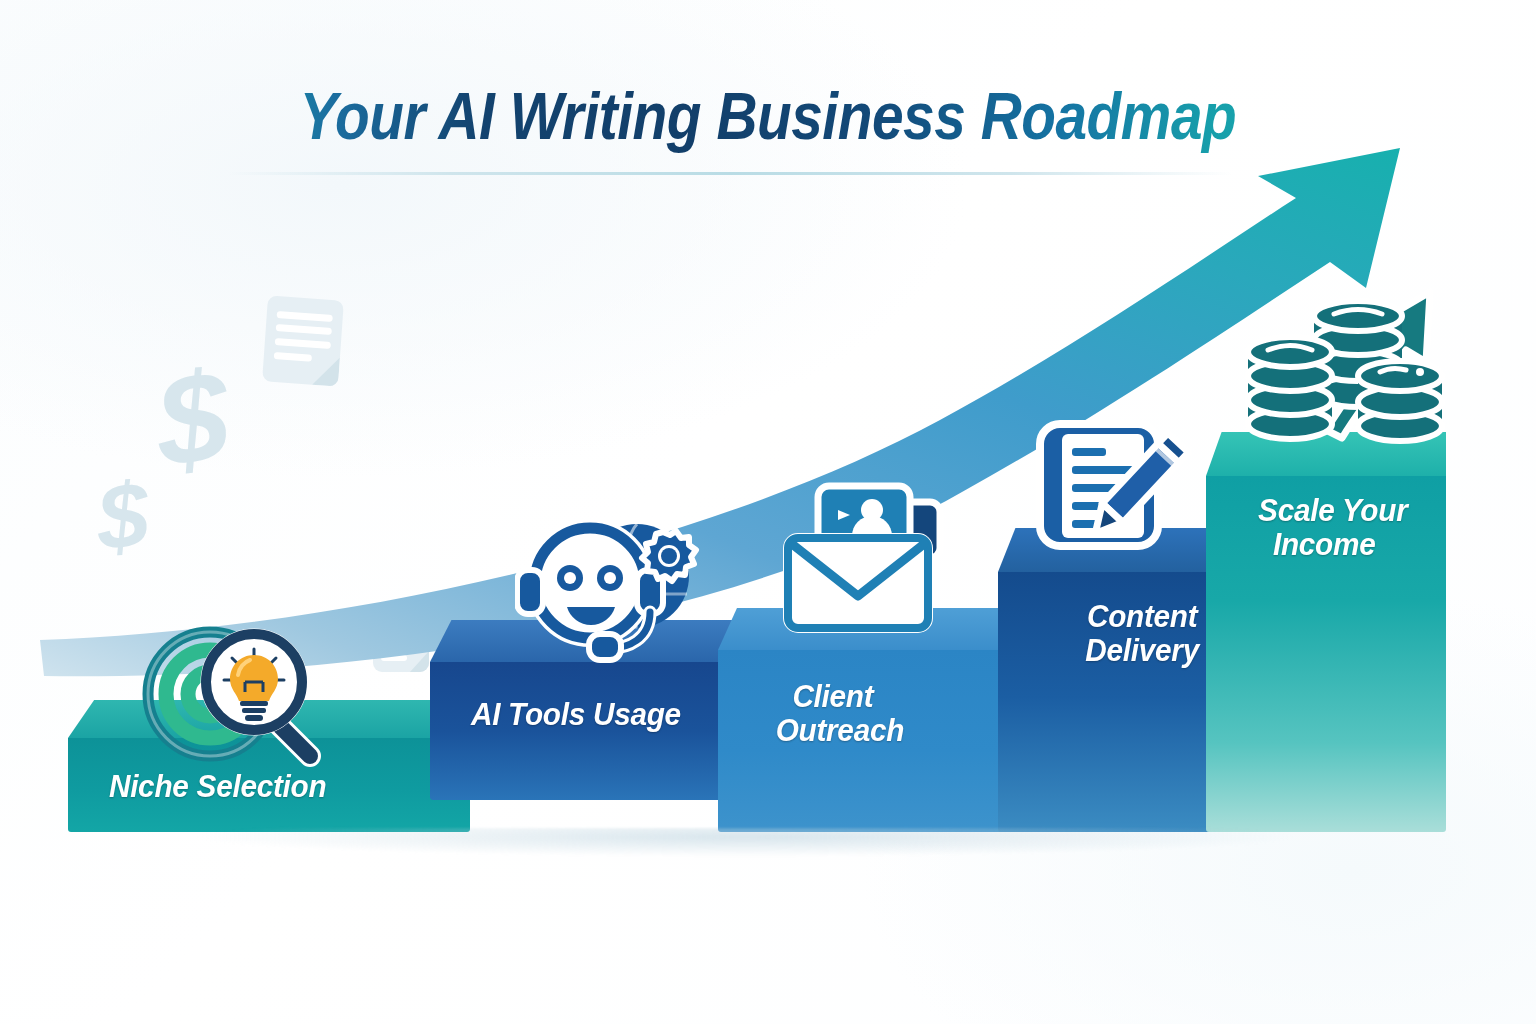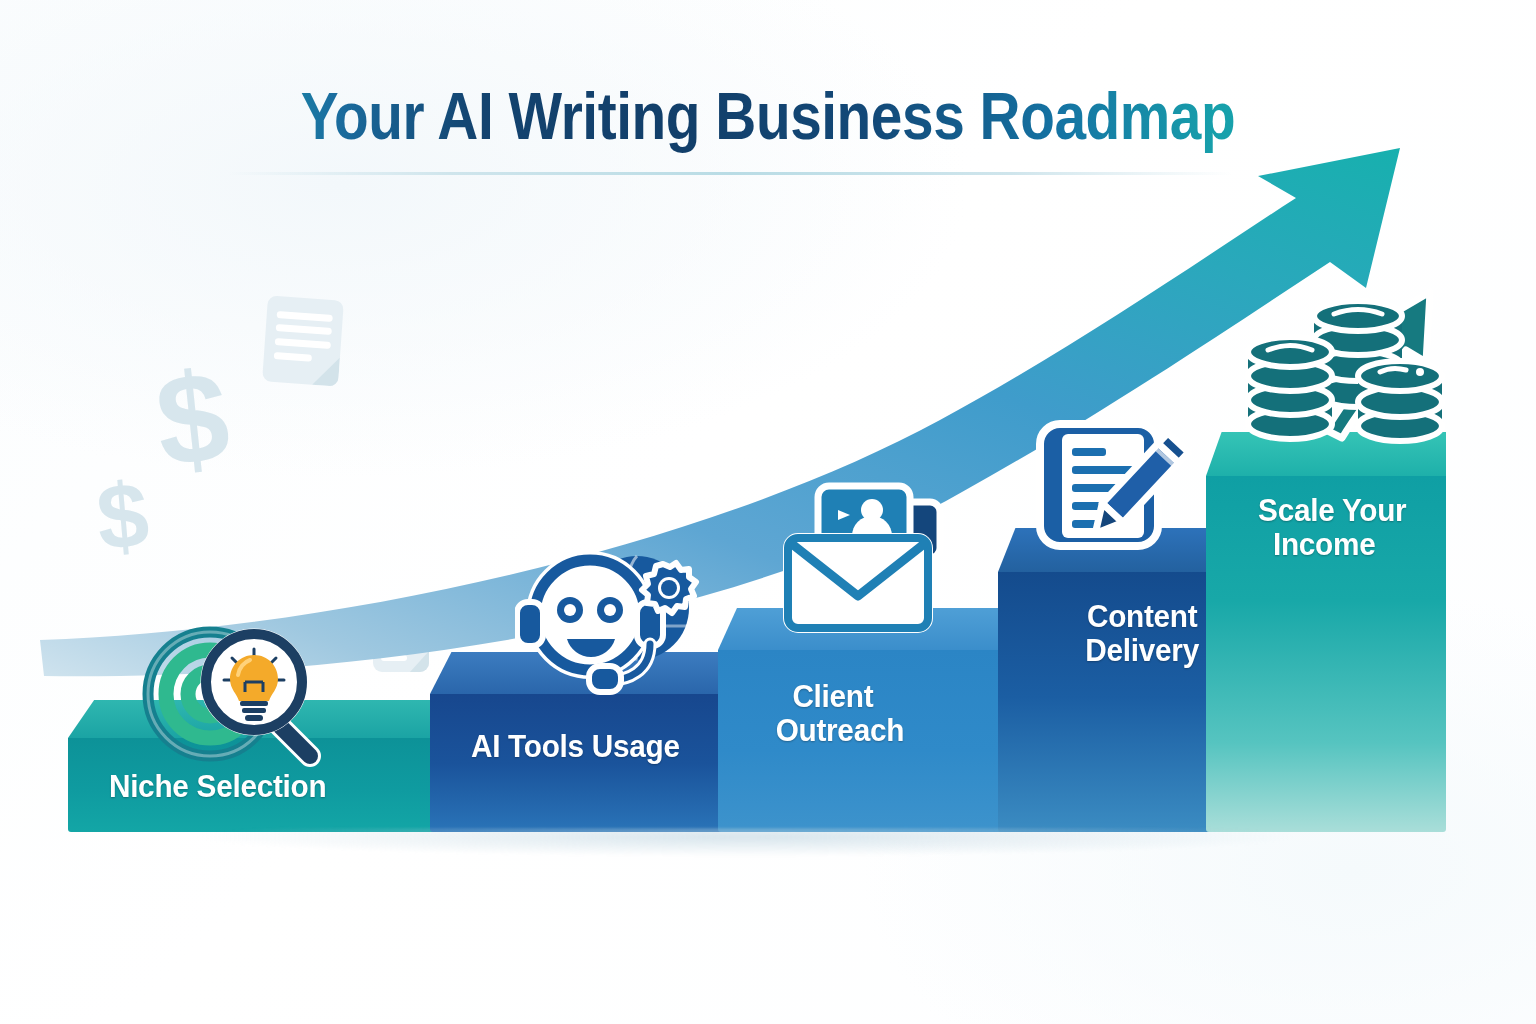--- a/index.html
+++ b/index.html
@@ -7,20 +7,21 @@
     width:1536px;height:1024px;overflow:hidden;
     font-family:"Liberation Sans", sans-serif;
     background:#ffffff;
   }
   #stage{
     position:relative;width:1536px;height:1024px;
     background:
       radial-gradient(ellipse 900px 420px at 22% 18%, #f3f8fb 0%, rgba(255,255,255,0) 70%),
       radial-gradient(ellipse 700px 400px at 88% 85%, #f5fafc 0%, rgba(255,255,255,0) 70%),
       linear-gradient(135deg,#fbfdfe 0%,#ffffff 45%,#fdfeff 100%);
+    font-style: italic;
   }
 
   
   #title{
     position:absolute;left:0;top:78px;width:1536px;text-align:center;
     font-size:66px;font-weight:bold;letter-spacing:-0.5px;
     font-family:"Liberation Sans", sans-serif;
     white-space:nowrap;
     background:linear-gradient(90deg,
       #17a5ad 0%, #16a3ac 7%,
@@ -172,21 +173,21 @@
           <path d="M122,33 C136,33 146,44 146,57 C146,67 139,72 137,79 L107,79 C105,72 98,67 98,57 C98,44 108,33 122,33 Z" fill="#f4aa2a"></path>
           <path d="M118,38 C112,40 107,46 106,53" stroke="#ffd27a" stroke-width="4" fill="none" stroke-linecap="round"></path>
           <rect x="108" y="79" width="28" height="5" rx="2" fill="#1c3f63"></rect>
           <rect x="110" y="86" width="24" height="5" rx="2" fill="#1c3f63"></rect>
           <rect x="113" y="93" width="18" height="6" rx="3" fill="#1c3f63"></rect>
           <path d="M113,70 L113,60 M131,70 L131,60 M113,60 L131,60" stroke="#1c3f63" stroke-width="3" fill="none"></path>
         </g>
       </svg>
     </div>
 
-    <div class="step" style="left:430px;top:652px;width:330px;height:180px;">
+    <div class="step" style="left:430px;top:620px;width:330px;height:180px;">
       <div class="block">
         <div class="top" style="top:0;height:42px;background:linear-gradient(180deg,#3c7cc0 0%,#2a66ab 100%);"></div>
         <div class="face" style="top:42px;background:linear-gradient(180deg,#17478e 0%,#1a539b 50%,#2a74b8 100%);"></div>
       </div>
       <div class="step-label" style="top:78px;font-size:32px;">
         <span>AI Tools Usage</span>
       </div>
 
       <svg class="step-icon" style="left:85px;top:-112px;width:190px;height:160px;" viewBox="0 0 190 160">
         <g>

